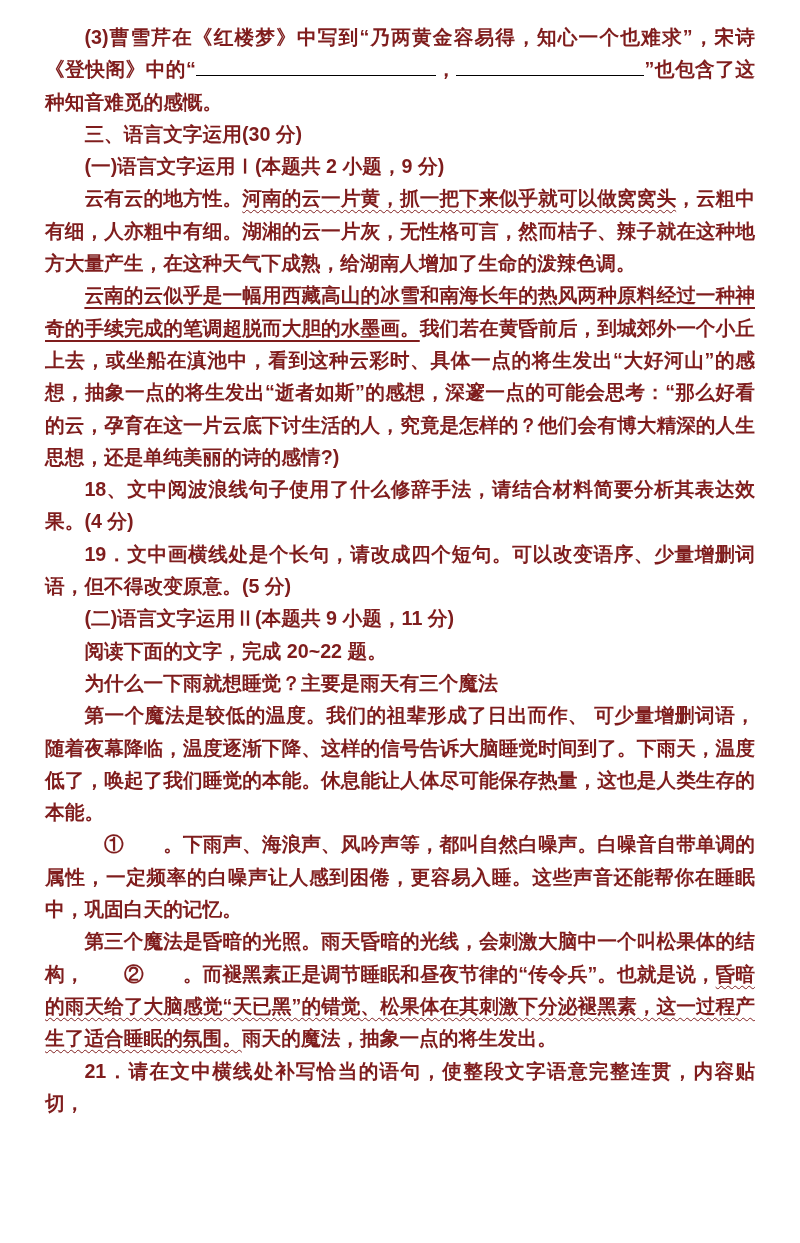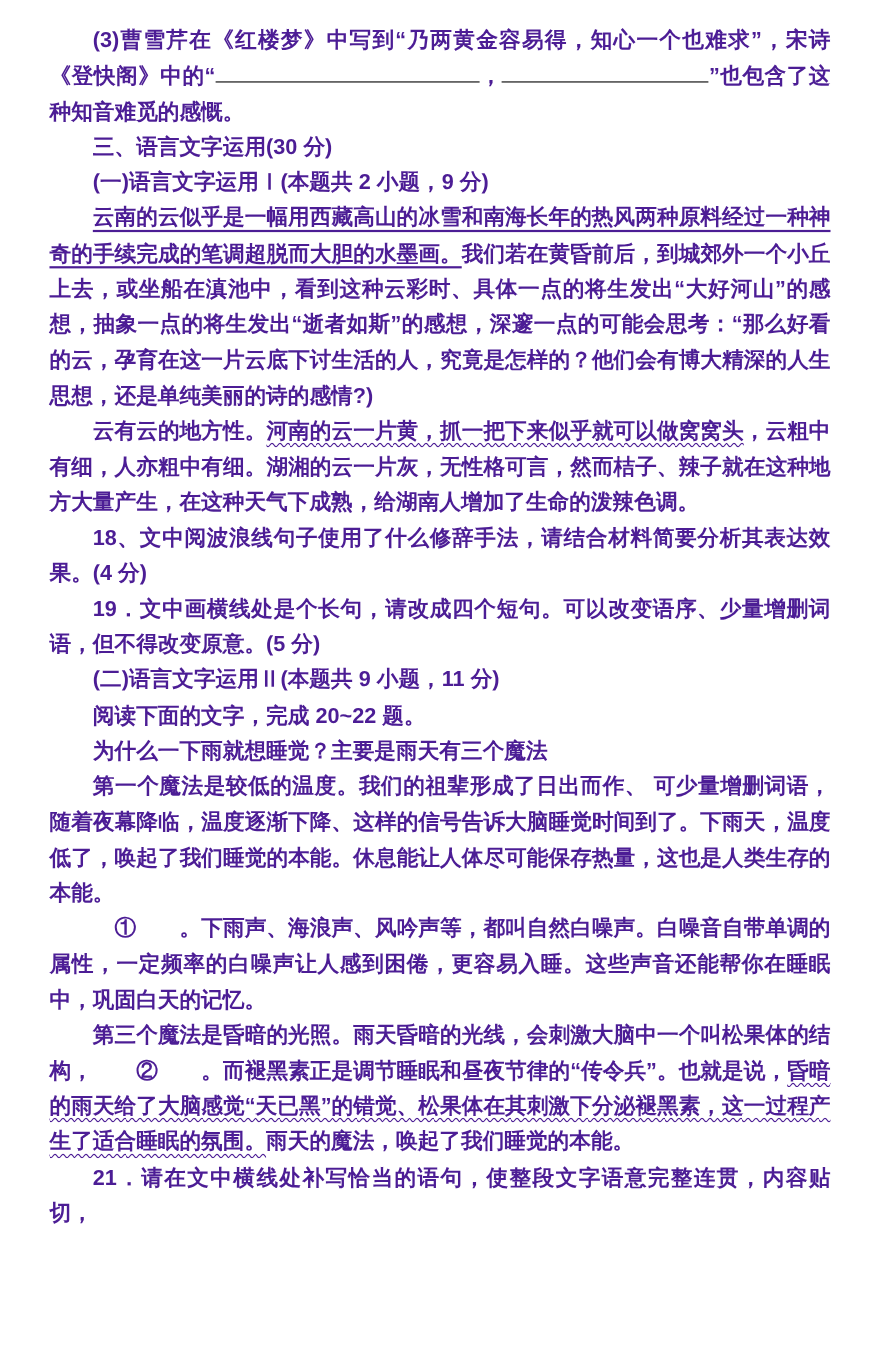--- a/index.html
+++ b/index.html
@@ -7,21 +7,21 @@
     padding: 0;
     background: #ffffff;
   }
   .page {
     position: relative;
     box-sizing: border-box;
     width: 800px;
     height: 1243px;
     margin: 0 auto;
     background: #ffffff;
-    color: #4c1d95;
+    color: #7f1d1d;
     padding: 21px 45px 0 45px;
     overflow: hidden;
     font-family: "Liberation Sans", sans-serif;
     font-weight: 600;
   }
   p.para {
     margin: 0;
     font-size: 19.7px;
     line-height: 32.3px;
     text-align: justify;
@@ -52,25 +52,25 @@
   }
 </style>
 </head>
 <body>
 
 <div class="page">
   <div>
       <p class="para"><span class="seg-plain">(3)曹雪芹在《红楼梦》中写到“乃两黄金容易得，知心一个也难求”，宋诗《登快阁》中的“</span><span class="seg-blank" style="width: 240px;"></span><span class="seg-plain">，</span><span class="seg-blank" style="width: 188px;"></span><span class="seg-plain">”也包含了这种知音难觅的感慨。</span></p>
       <p class="para"><span class="seg-plain">三、语言文字运用(30 分)</span></p>
       <p class="para"><span class="seg-plain">(一)语言文字运用Ⅰ(本题共 2 小题，9 分)</span></p>
+      <p class="para"><span class="seg-plain">云有云的地方性。</span><span class="seg-wavy">河南的云一片黄，抓一把下来似乎就可以做窝窝头</span><span class="seg-plain">，云粗中有细，人亦粗中有细。湖湘的云一片灰，无性格可言，然而桔子、辣子就在这种地方大量产生，在这种天气下成熟，给湖南人增加了生命的泼辣色调。</span></p>
       <p class="para"><span class="seg-underline">云南的云似乎是一幅用西藏高山的冰雪和南海长年的热风两种原料经过一种神奇的手续完成的笔调超脱而大胆的水墨画。</span><span class="seg-plain">我们若在黄昏前后，到城郊外一个小丘上去，或坐船在滇池中，看到这种云彩时、具体一点的将生发出“大好河山”的感想，抽象一点的将生发出“逝者如斯”的感想，深邃一点的可能会思考：“那么好看的云，孕育在这一片云底下讨生活的人，究竟是怎样的？他们会有博大精深的人生思想，还是单纯美丽的诗的感情?)</span></p>
-      <p class="para"><span class="seg-plain">云有云的地方性。</span><span class="seg-wavy">河南的云一片黄，抓一把下来似乎就可以做窝窝头</span><span class="seg-plain">，云粗中有细，人亦粗中有细。湖湘的云一片灰，无性格可言，然而桔子、辣子就在这种地方大量产生，在这种天气下成熟，给湖南人增加了生命的泼辣色调。</span></p>
       <p class="para"><span class="seg-plain">18、文中阅波浪线句子使用了什么修辞手法，请结合材料简要分析其表达效果。(4 分)</span></p>
       <p class="para"><span class="seg-plain">19．文中画横线处是个长句，请改成四个短句。可以改变语序、少量增删词语，但不得改变原意。(5 分)</span></p>
       <p class="para"><span class="seg-plain">(二)语言文字运用Ⅱ(本题共 9 小题，11 分)</span></p>
       <p class="para"><span class="seg-plain">阅读下面的文字，完成 20~22 题。</span></p>
       <p class="para"><span class="seg-plain">为什么一下雨就想睡觉？主要是雨天有三个魔法</span></p>
       <p class="para"><span class="seg-plain">第一个魔法是较低的温度。我们的祖辈形成了日出而作、 可少量增删词语，随着夜幕降临，温度逐渐下降、这样的信号告诉大脑睡觉时间到了。下雨天，温度低了，唤起了我们睡觉的本能。休息能让人体尽可能保存热量，这也是人类生存的本能。</span></p>
       <p class="para"><span class="seg-plain">　①　　。下雨声、海浪声、风吟声等，都叫自然白噪声。白噪音自带单调的属性，一定频率的白噪声让人感到困倦，更容易入睡。这些声音还能帮你在睡眠中，巩固白天的记忆。</span></p>
-      <p class="para"><span class="seg-plain">第三个魔法是昏暗的光照。雨天昏暗的光线，会刺激大脑中一个叫松果体的结构，　　②　　。而褪黑素正是调节睡眠和昼夜节律的“传令兵”。也就是说，</span><span class="seg-wavy">昏暗的雨天给了大脑感觉“天已黑”的错觉、松果体在其刺激下分泌褪黑素，这一过程产生了适合睡眠的氛围。</span><span class="seg-plain">雨天的魔法，唤起了我们睡觉的本能。</span></p>
+      <p class="para"><span class="seg-plain">第三个魔法是昏暗的光照。雨天昏暗的光线，会刺激大脑中一个叫松果体的结构，　　②　　。而褪黑素正是调节睡眠和昼夜节律的“传令兵”。也就是说，</span><span class="seg-wavy">昏暗的雨天给了大脑感觉“天已黑”的错觉、松果体在其刺激下分泌褪黑素，这一过程产生了适合睡眠的氛围。</span><span class="seg-plain">雨天的魔法，抽象一点的将生发出。</span></p>
       <p class="para"><span class="seg-plain">21．请在文中横线处补写恰当的语句，使整段文字语意完整连贯，内容贴切，</span></p>
     </div>
 </div>
 
 </body></html>

